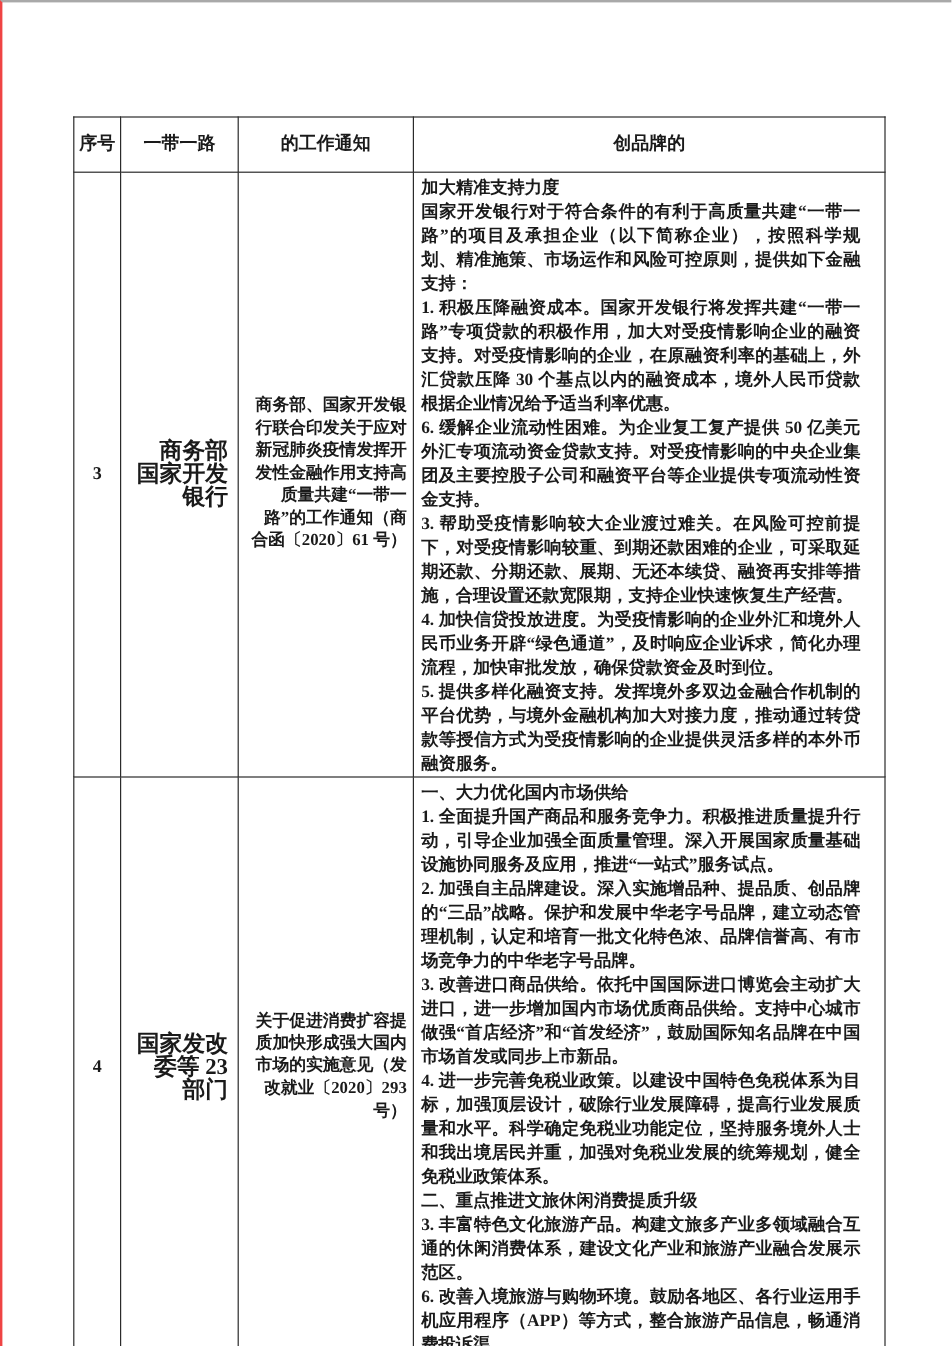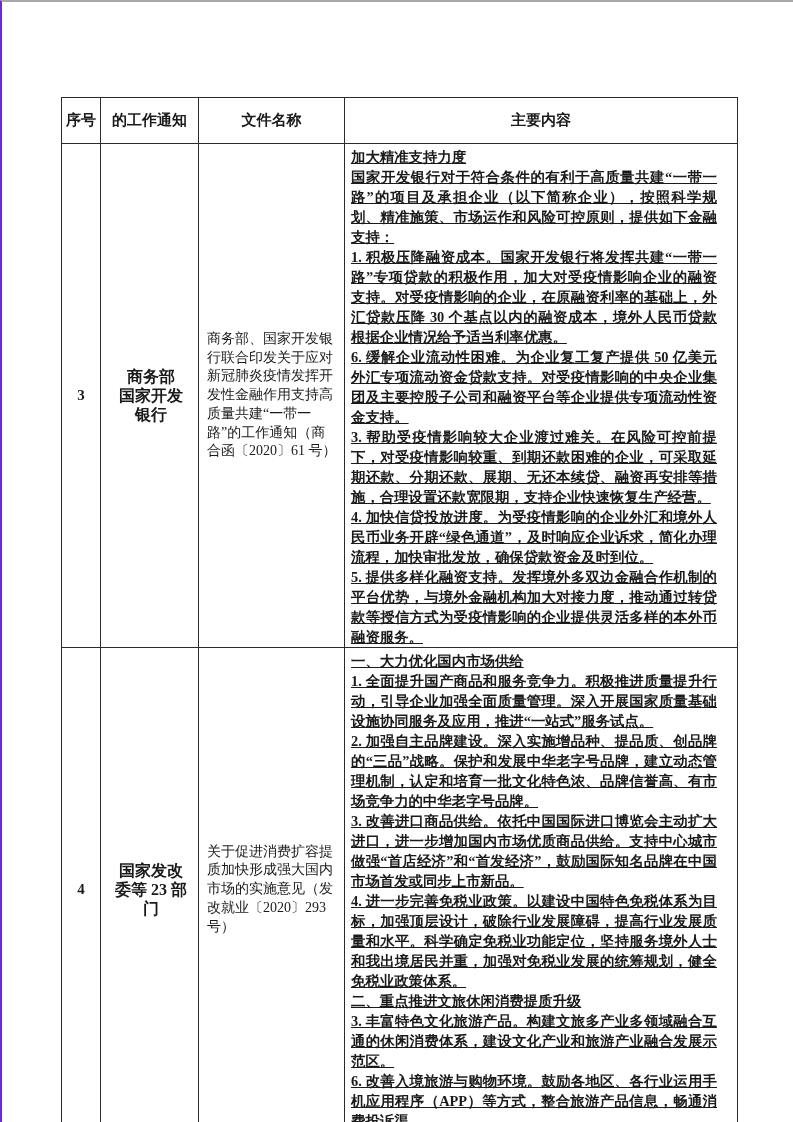--- a/index.html
+++ b/index.html
@@ -16,21 +16,21 @@
     overflow: hidden;
   }
   .page {
     position: absolute;
     left: 0; top: 0;
     width: 793px;
     height: 1122px;
     box-sizing: border-box;
     background: #ffffff;
     border-top: 2px solid #a9a9a9;
-    border-left: 2px solid #6d28d9;
+    border-left: 2px solid #ef4444;
   }
   .doc-table {
     position: absolute;
     left: 59px;
     top: 95px;
     width: 676px;
     border-collapse: collapse;
     table-layout: fixed;
   }
   .doc-table th, .doc-table td {
@@ -51,39 +51,38 @@
     line-height: 19px;
   }
   td.cell-index {
     text-align: center;
     vertical-align: middle;
     font-size: 15px;
     font-weight: 600;
   }
   td.cell-agency {
     vertical-align: middle;
-    text-align: center;
-    font-size: 16px;
+    text-align: right;
+    font-size: 19px;
     font-weight: 600;
     line-height: 19px;
     padding: 0 8px 0 11px;
     white-space: pre-line;
   }
   td.cell-doc {
     vertical-align: middle;
-    text-align: left;
+    text-align: right;
     font-size: 14px;
-    font-weight: 400;
+    font-weight: 700;
     line-height: 18.7px;
     padding: 0 5px 0 8px;
   }
   td.cell-content {
     vertical-align: top;
     padding: 3px 20px 0 6px;
-    text-decoration: underline;
   }
   .para {
     margin: 0;
     font-size: 14.4px;
     font-weight: 600;
     line-height: 20px;
     text-align: justify;
     text-justify: inter-ideograph;
   }
   .para.bold {
@@ -107,23 +106,23 @@
   <table class="doc-table">
     <colgroup>
       <col style="width:39px">
       <col style="width:98px">
       <col style="width:146px">
       <col style="width:393px">
     </colgroup>
     <thead>
       <tr>
         <th class="h-cell">序号</th>
+        <th class="h-cell">一带一路</th>
         <th class="h-cell">的工作通知</th>
-        <th class="h-cell">文件名称</th>
-        <th class="h-cell">主要内容</th>
+        <th class="h-cell">创品牌的</th>
       </tr>
     </thead>
     <tbody>
       <tr class="row-3">
         <td class="cell-index">3</td>
         <td class="cell-agency">商务部
 国家开发银行</td>
         <td class="cell-doc">商务部、国家开发银行联合印发关于应对新冠肺炎疫情发挥开发性金融作用支持高质量共建“一带一路”的工作通知（商合函〔2020〕61 号）</td>
         <td class="cell-content">
             <p class="para bold">加大精准支持力度</p>

